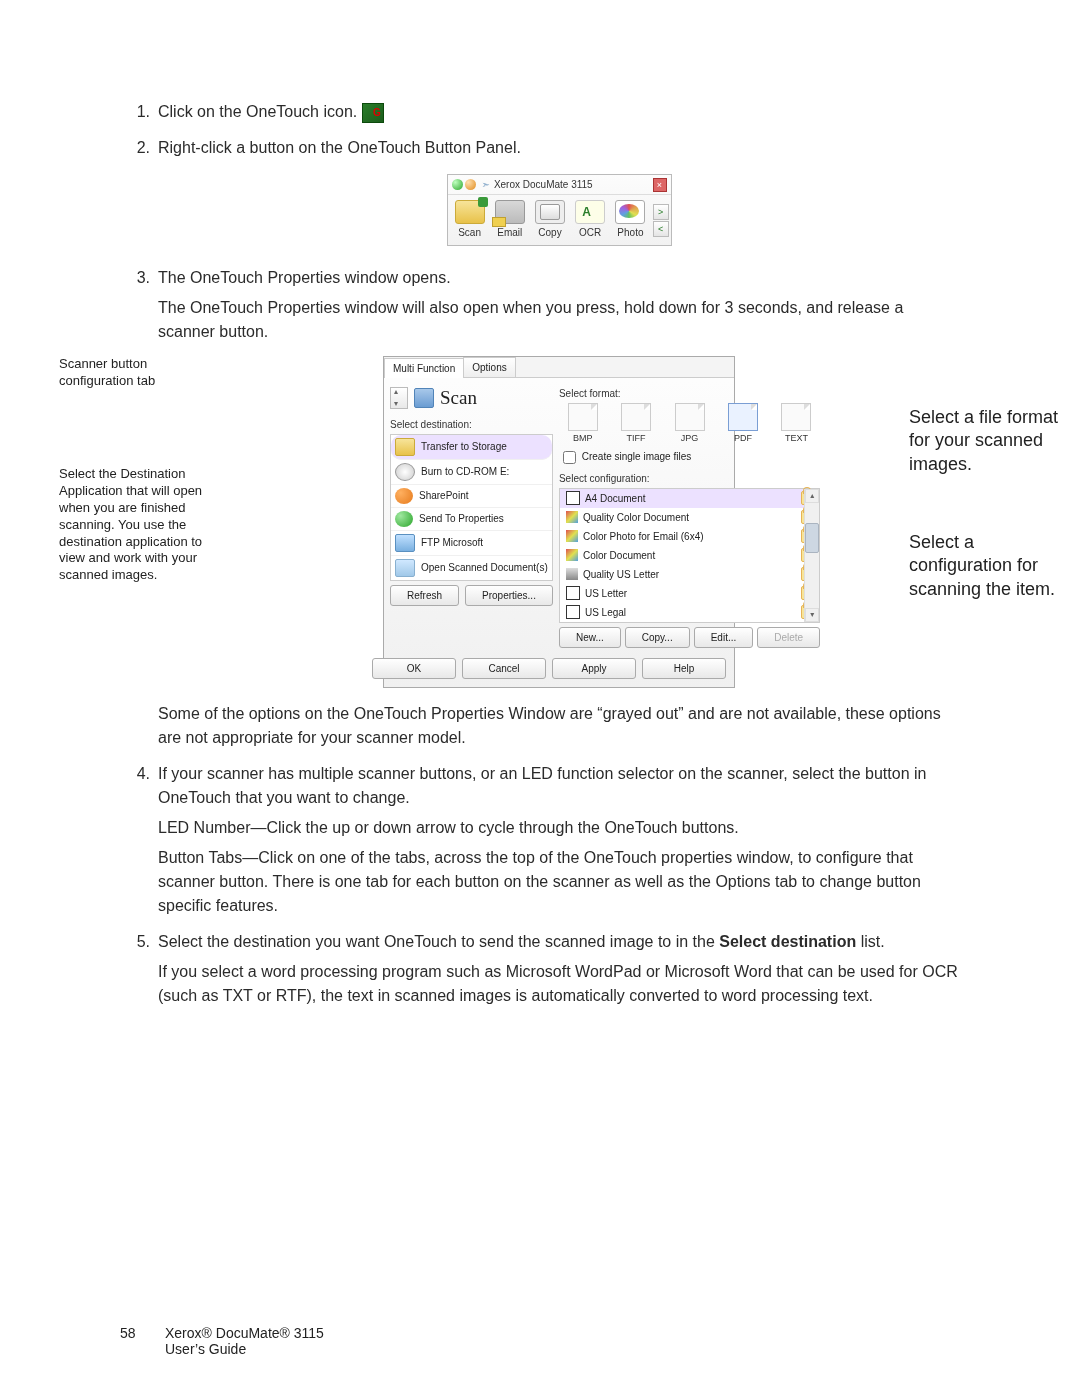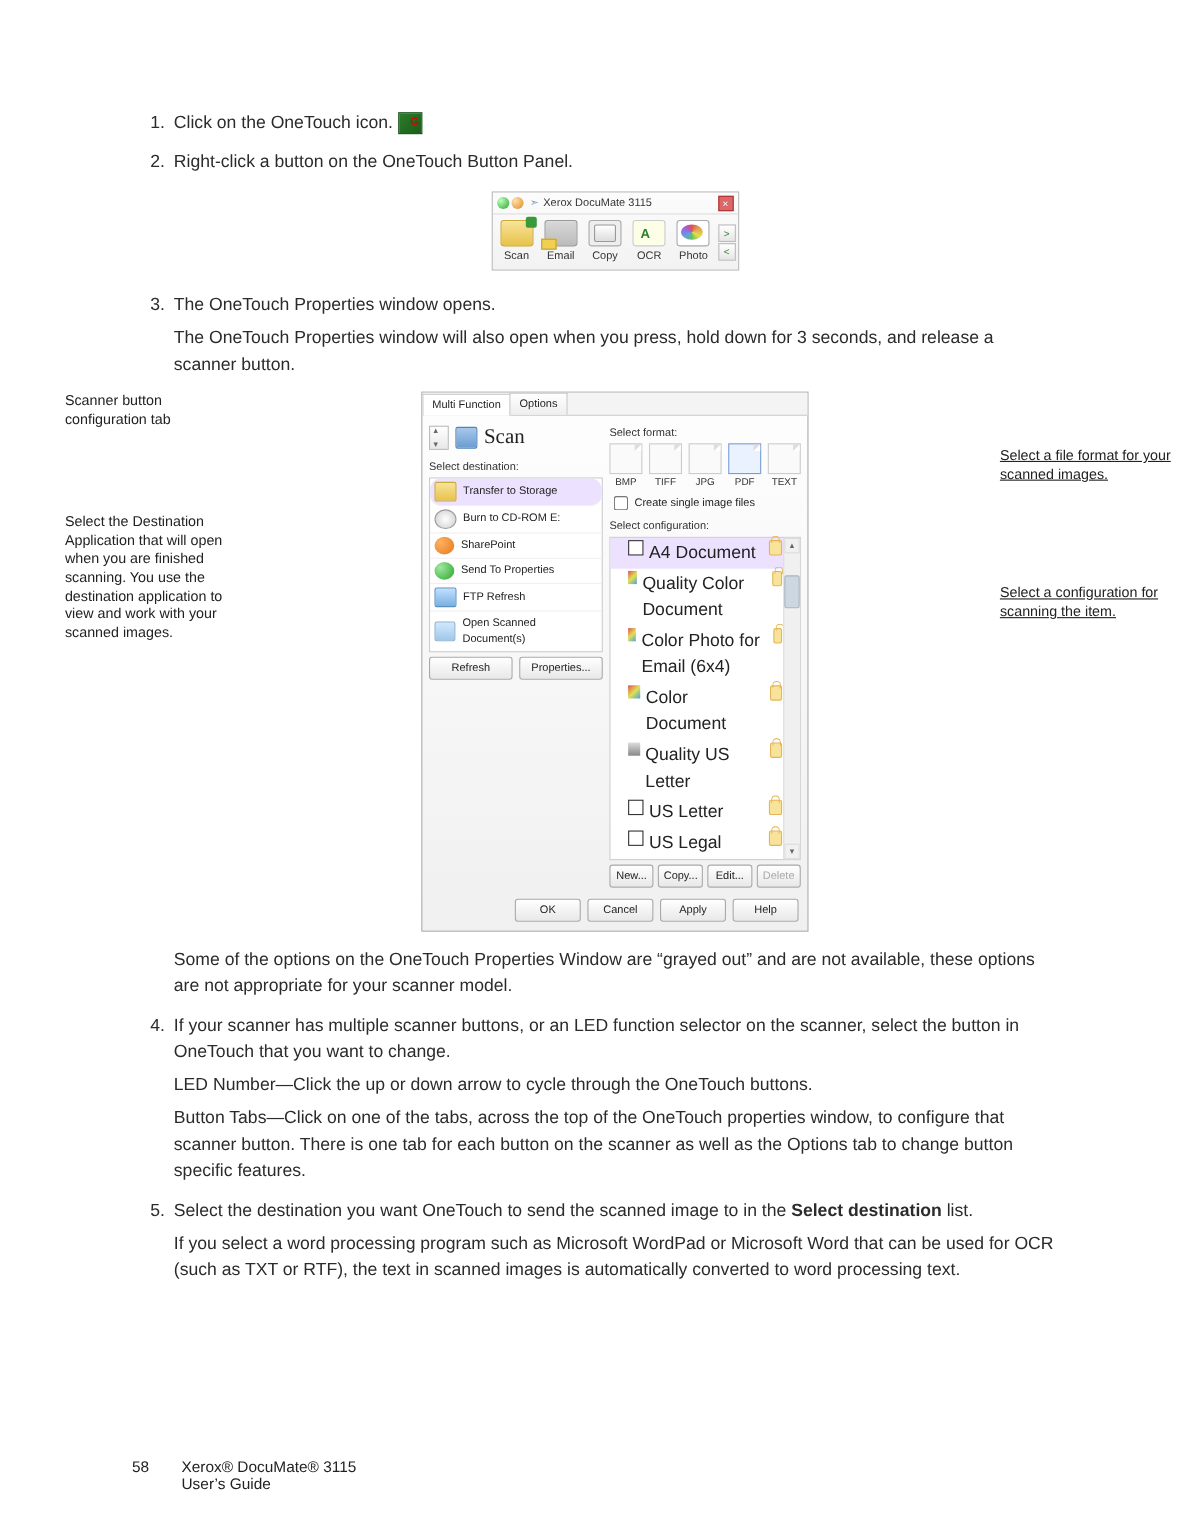--- a/index.html
+++ b/index.html
@@ -131,24 +131,23 @@
     left:-160px;
     width:150px;
     font-size:13px;
     color:#222;
     line-height:1.3;
   }
   .annot-r{
     position:absolute;
     right:-170px;
     width:160px;
-    font-size:13px;
+    font-size:18px;
     color:#222;
     line-height:1.3;
-    text-decoration:underline;
   }
   .annot-l.a1{top:0;}
   .annot-l.a2{top:110px;}
   .annot-r.r1{top:50px;}
   .annot-r.r2{top:175px;}
   .props-window{
     width:350px;
     margin:12px auto;
     border:1px solid #aaa;
     background:linear-gradient(#fefefe,#f0f0f0);
@@ -205,37 +204,37 @@
   .dest-item.sel{background:#ece1ff;border-radius:10px;}
   .dico{width:18px;height:16px;border-radius:2px;}
   .dico.storage{background:linear-gradient(#f7e49a,#e8c24a);border:1px solid #cbaa3a;}
   .dico.cd{background:radial-gradient(circle,#fff,#ccc);border:1px solid #999;border-radius:50%;}
   .dico.sp{background:radial-gradient(circle at 30% 30%,#ffb060,#e57a1c);border-radius:50%;}
   .dico.app{background:radial-gradient(circle at 30% 30%,#a0e8a0,#2aa52a);border-radius:50%;}
   .dico.ftp{background:linear-gradient(#c0e0ff,#7ab0e0);border:1px solid #5a90c0;}
   .dico.open{background:linear-gradient(#d0e8ff,#a0c8e8);border:1px solid #88b0d0;}
   .btn-row{display:flex;gap:6px;margin-top:4px;}
   .wbtn{
-    flex:1;padding:2px 4px;font-size:10px;border:1px solid #aaa;background:linear-gradient(#fff,#e8e8e8);border-radius:3px;text-align:center;
+    flex:1;padding:2px 16px;font-size:10px;border:1px solid #aaa;background:linear-gradient(#fff,#e8e8e8);border-radius:3px;text-align:center;
   }
   .wbtn.dis{color:#aaa;}
   .fmt-row{display:flex;gap:6px;margin:2px 0;}
   .fmt{
     flex:1;text-align:center;font-size:9px;color:#333;
   }
   .fmt .fico{width:28px;height:26px;margin:0 auto 1px auto;border:1px solid #ccc;background:#fafafa;position:relative;}
   .fmt .fico::after{content:"";position:absolute;right:0;top:0;border-width:6px 6px 0 0;border-style:solid;border-color:#ddd #fff;}
   .fmt.sel .fico{border:1px solid #7a9ed4;background:#eaf2ff;}
   .chk{font-size:10px;margin:2px 0 4px 0;}
   .chk input{vertical-align:middle;}
   .cfg-list{
     border:1px solid #ccc;background:#fff;position:relative;
   }
   .cfg-item{
-    display:flex;gap:5px;padding:2px 16px;font-size:16px;
+    display:flex;align-items:center;gap:5px;padding:2px 6px;font-size:10px;
   }
   .cfg-item.sel{background:#ece1ff;}
   .cico{width:12px;height:12px;}
   .cico.bw{background:#fff;border:1px solid #333;}
   .cico.color{background:linear-gradient(135deg,#e05050,#e0e050,#50a0e0);}
   .cico.gray{background:linear-gradient(#ddd,#888);}
   .lock{margin-left:auto;width:10px;height:12px;border:1px solid #e6b456;border-radius:2px;background:#f7e49a;position:relative;}
   .lock::before{content:"";position:absolute;left:1px;top:-5px;width:6px;height:6px;border:1px solid #e6b456;border-bottom:none;border-radius:4px 4px 0 0;}
   .scroll-track{position:absolute;right:0;top:0;bottom:0;width:14px;background:#f0f0f0;border-left:1px solid #ddd;}
   .scroll-thumb{position:absolute;right:0;top:34px;width:14px;height:30px;background:#cdd7e2;border:1px solid #aab4c0;border-radius:2px;box-sizing:border-box;}
@@ -356,21 +355,21 @@
                   <div class="dest-item">
                       <span class="dico sp"></span>
                       <span>SharePoint</span>
                     </div>
                   <div class="dest-item">
                       <span class="dico app"></span>
                       <span>Send To Properties</span>
                     </div>
                   <div class="dest-item">
                       <span class="dico ftp"></span>
-                      <span>FTP Refresh</span>
+                      <span>FTP Microsoft</span>
                     </div>
                   <div class="dest-item">
                       <span class="dico open"></span>
                       <span>Open Scanned Document(s)</span>
                     </div>
                 </div>
                 <div class="btn-row">
                   <div class="wbtn">Refresh</div>
                   <div class="wbtn">Properties...</div>
                 </div>

